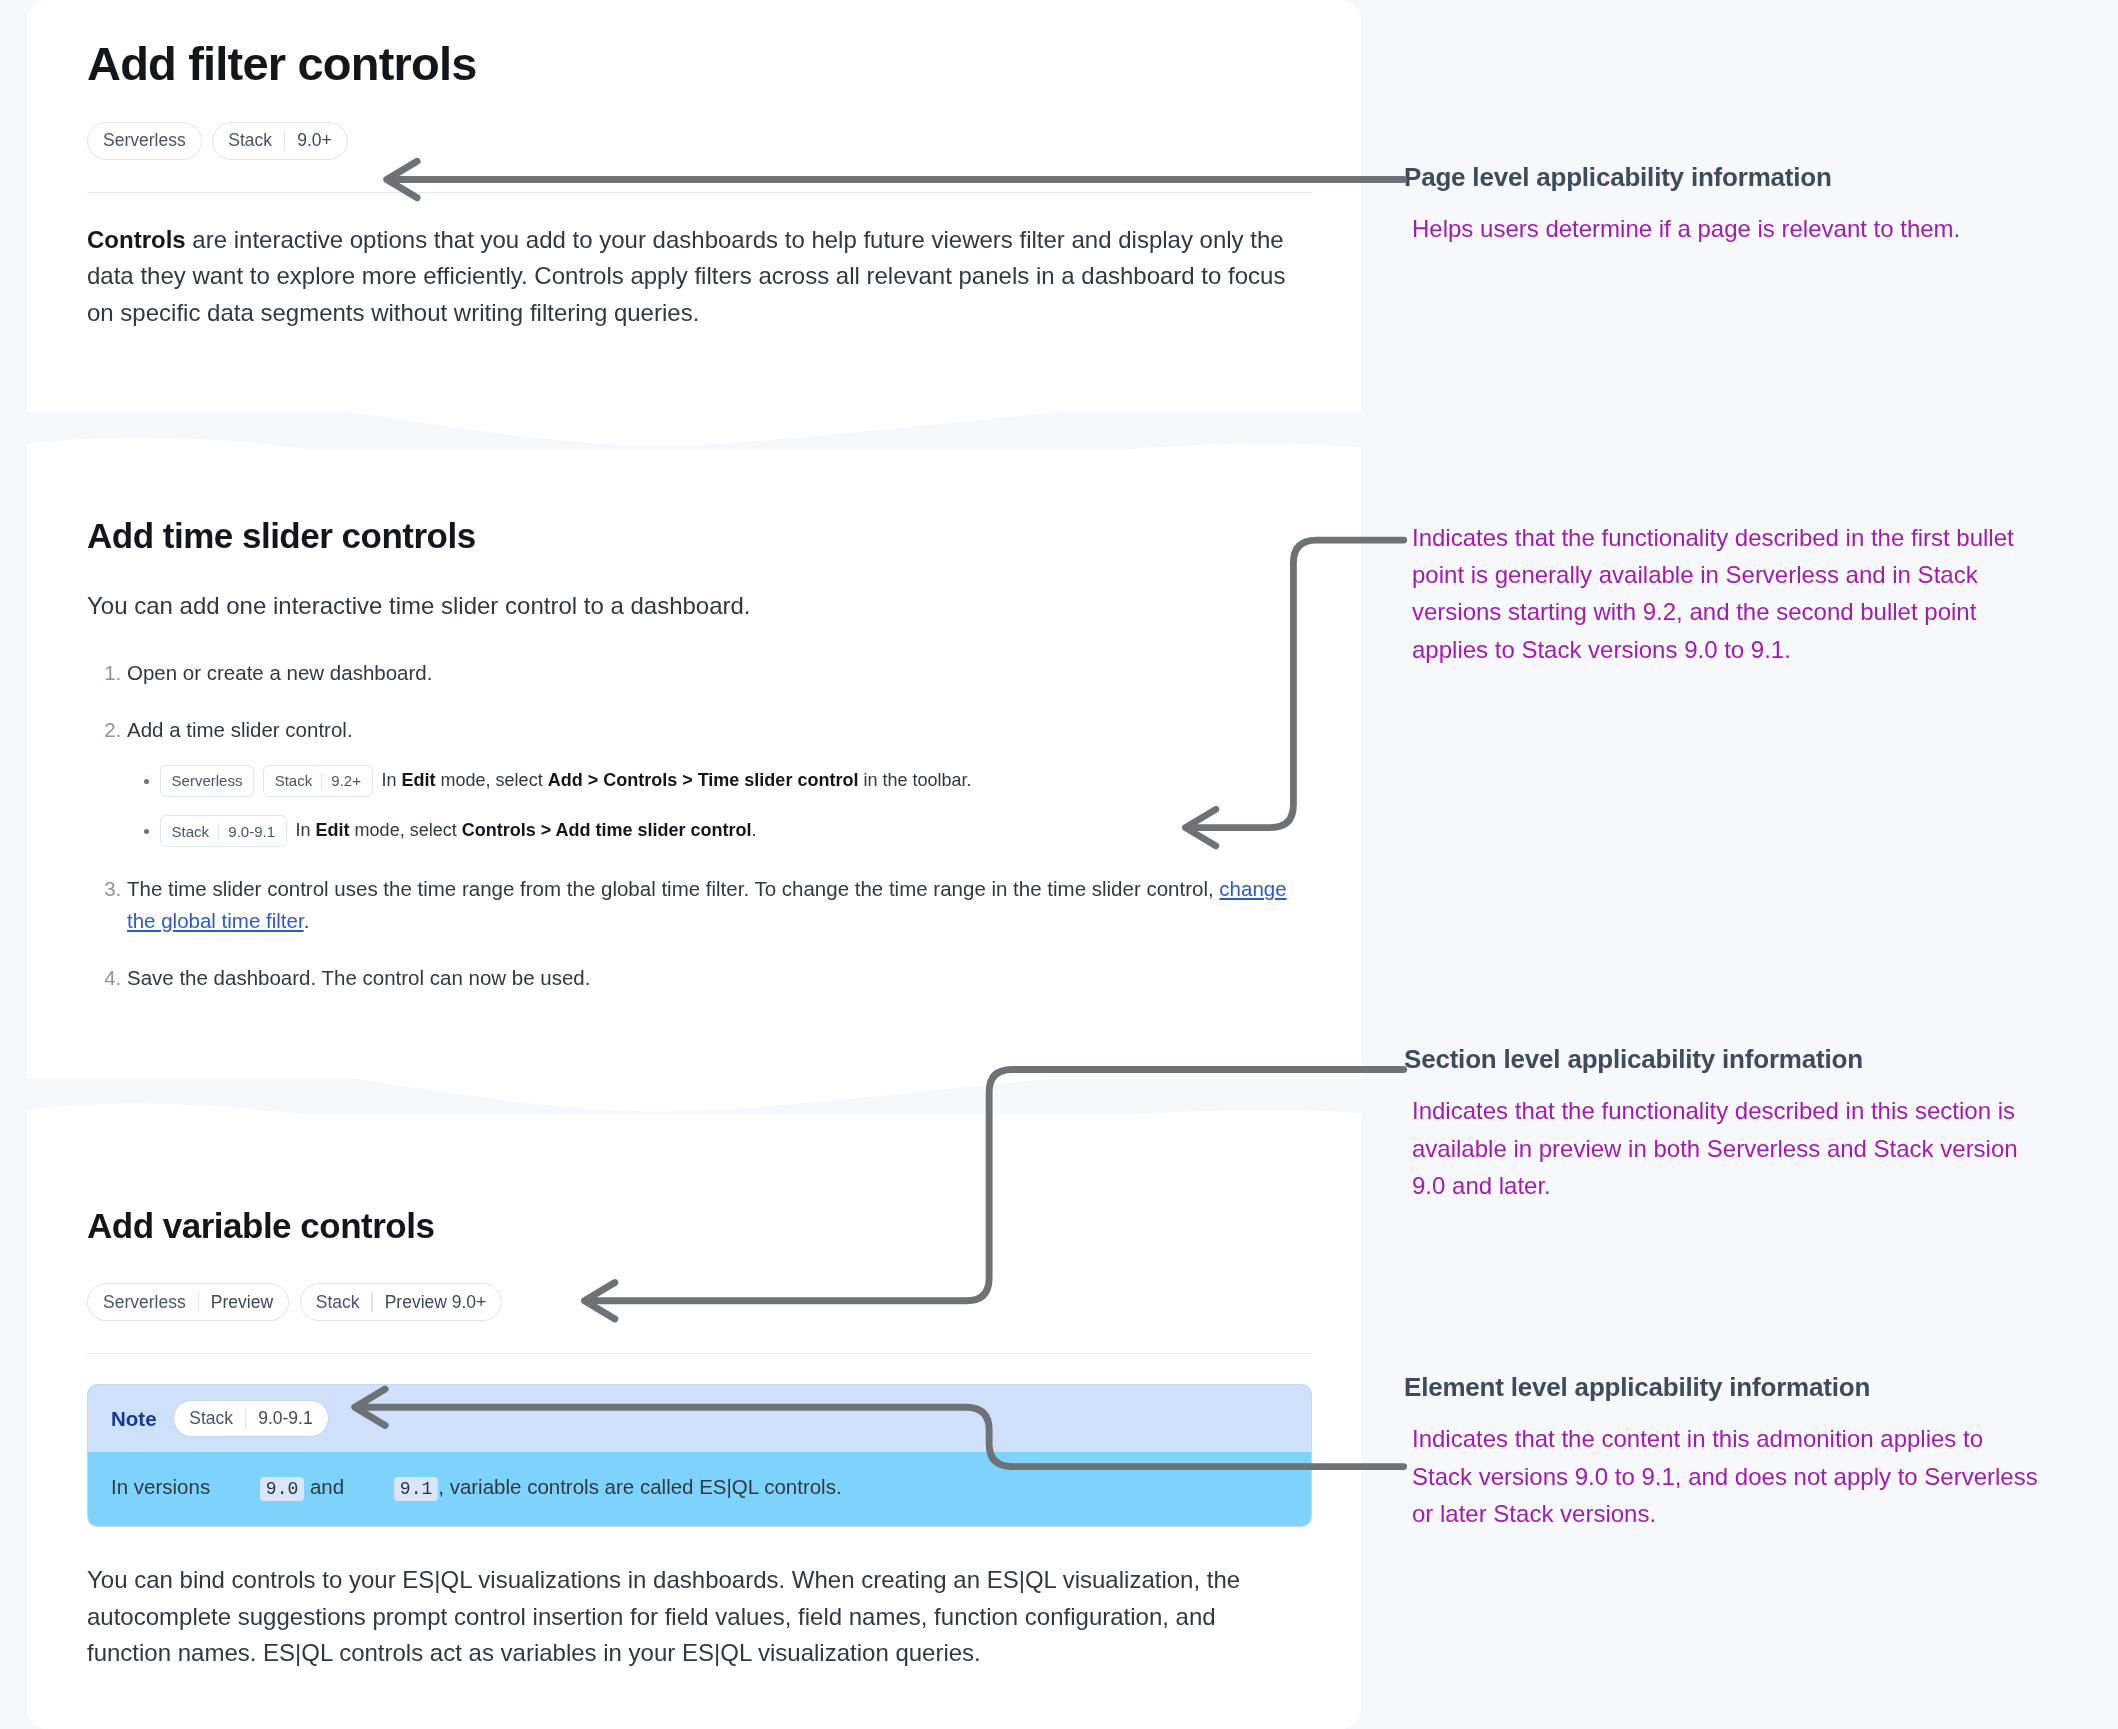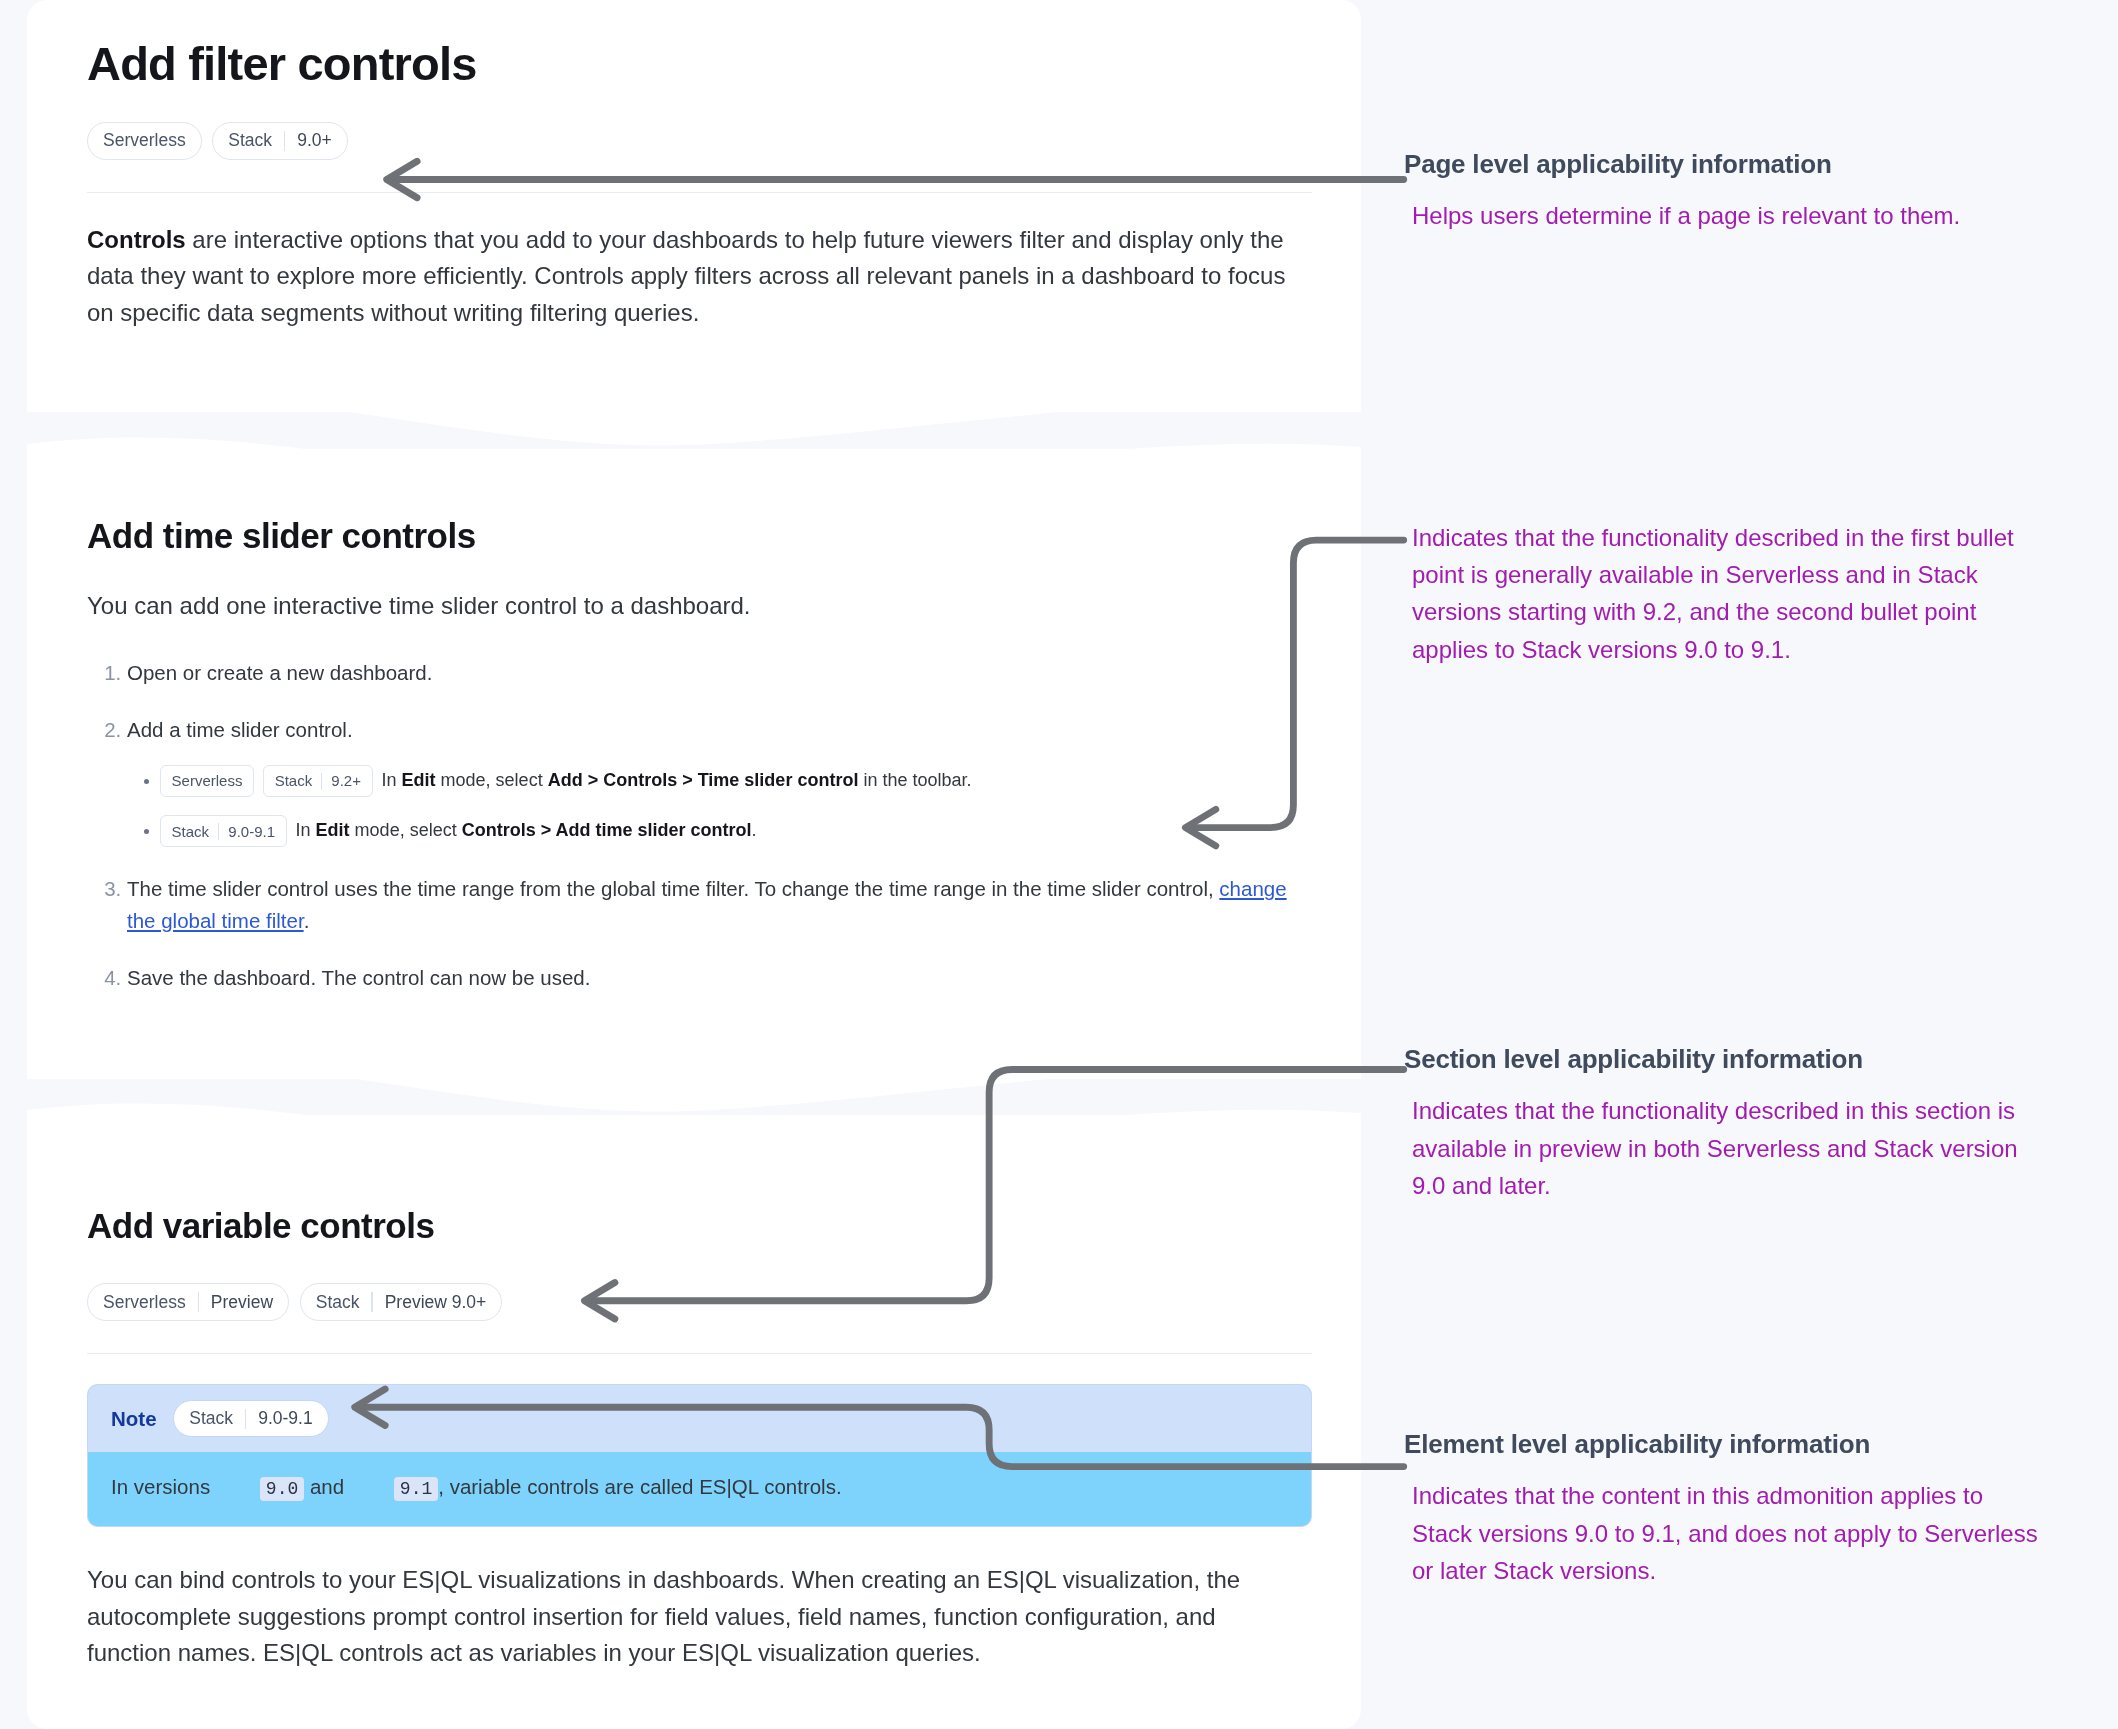--- a/index.html
+++ b/index.html
@@ -186,24 +186,24 @@
     line-height: 1.22;
     margin: 0 0 16.7px 0;
     letter-spacing: -0.2px;
   }
   .anno-text {
     font-size: 24px;
     line-height: 1.55;
     color: #a21caf;
     margin: 8px;
   }
-  .a1 { top: 149px; }
+  .a1 { top: 162px; }
   .a2 { top: 511px; }
   .a3 { top: 1044px; }
-  .a4 { top: 1429px; }
+  .a4 { top: 1372px; }
 
   svg.connectors {
     position: absolute;
     left: 0; top: 0;
     width: 2119px; height: 1729px;
     pointer-events: none;
   }
 </style>
 </head>
 <body>

